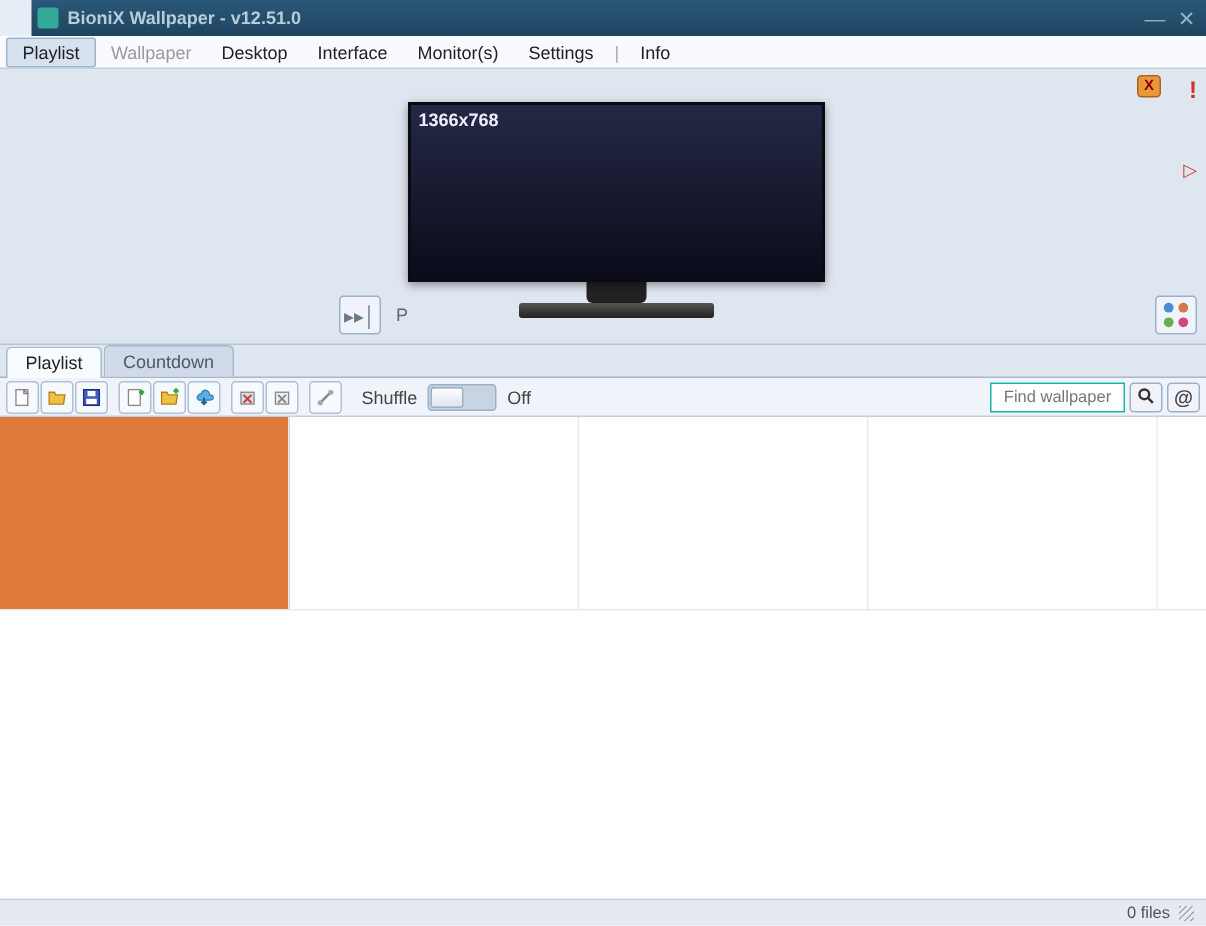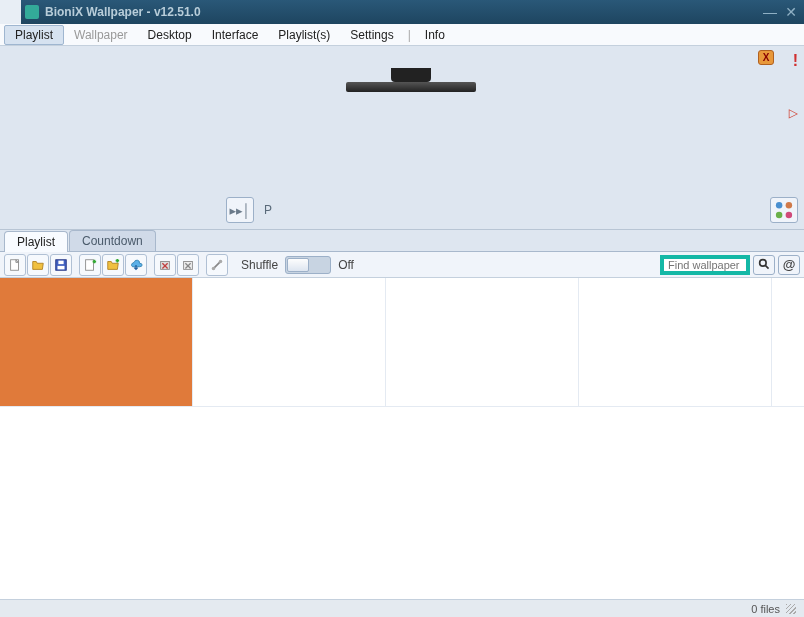--- a/index.html
+++ b/index.html
@@ -221,24 +221,25 @@
   left: 1px; top: 1px;
   width: 22px; height: 14px;
   background: linear-gradient(to bottom, #fdfdfd, #dde5f0);
   border: 1px solid #9cb0c8;
   border-radius: 2px;
 }
 .toggle-off-label { font-size: 12px; color: #444; }
 .toolbar .flex { flex: 1; }
 .search-input {
   width: 90px; height: 20px;
-  border: 4px solid #14b8a6;
+  border: 1px solid #14b8a6;
   font-size: 11px;
   padding: 0 4px;
   color: #444;
+  text-align: center;
 }
 .search-btn, .at-btn {
   width: 22px; height: 20px;
   border: 1px solid #9cb0c8;
   background: #f0f4fa;
   border-radius: 3px;
   display: flex;
   align-items: center;
   justify-content: center;
   margin-left: 2px;
@@ -295,31 +296,34 @@
   <div class="spacer"></div>
   <div class="winbtn">—</div>
   <div class="winbtn">✕</div>
 </div>
 
 <div class="menubar">
   <div class="menu-item active">Playlist</div>
   <div class="menu-item disabled">Wallpaper</div>
   <div class="menu-item">Desktop</div>
   <div class="menu-item">Interface</div>
-  <div class="menu-item">Playlist(s)</div>
+  <div class="menu-item">Monitor(s)</div>
   <div class="menu-item">Settings</div>
   <div class="sep">|</div>
   <div class="menu-item">Info</div>
 </div>
 
 <div class="preview-area">
   <div class="hint-close">X</div>
   <div class="alert-icon">!</div>
   <div class="play-icon">▷</div>
   <div class="monitor">
+    <div class="screen">
+      <div class="res">1366x768</div>
+    </div>
     <div class="neck"></div>
     <div class="standbase"></div>
   </div>
   <div class="preview-controls">
     <div class="btn-box">▸▸│</div>
     <div class="p-label">P</div>
   </div>
   <div class="btn-box settings-btn">
     <svg viewBox="0 0 16 16">
         <circle cx="5" cy="5" r="2" fill="#4a90d0"></circle>

